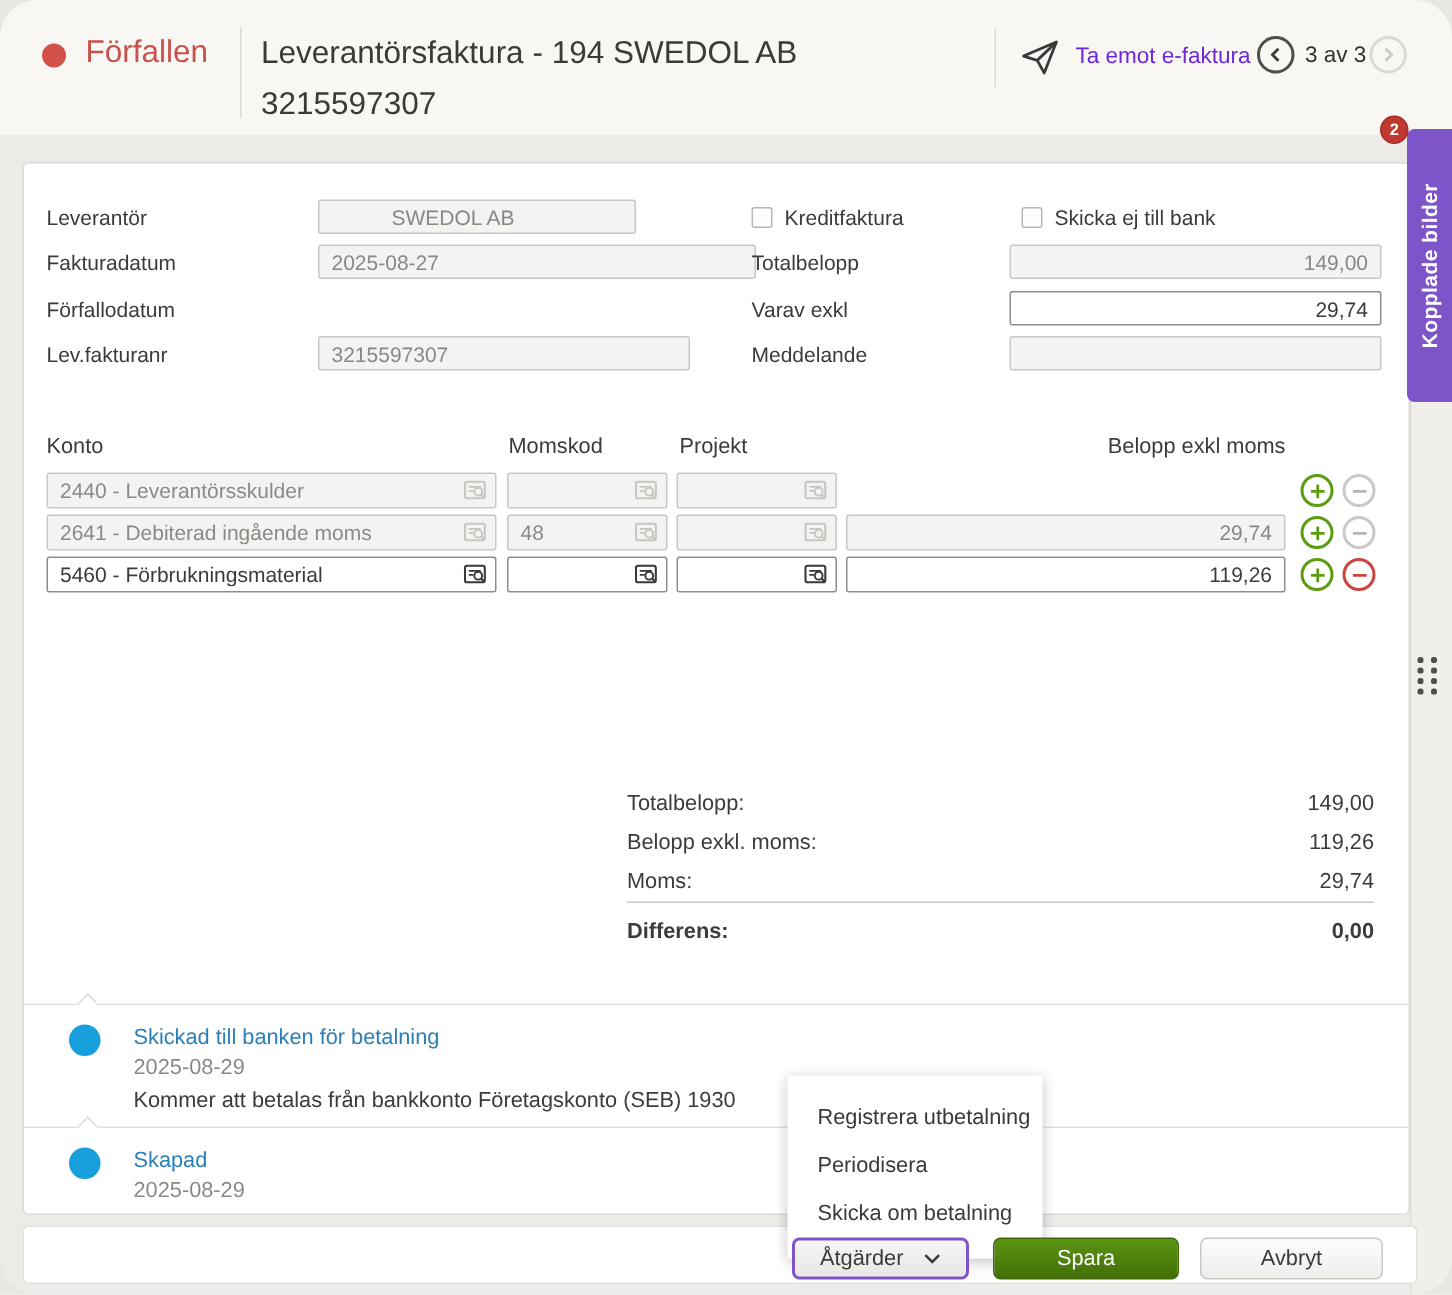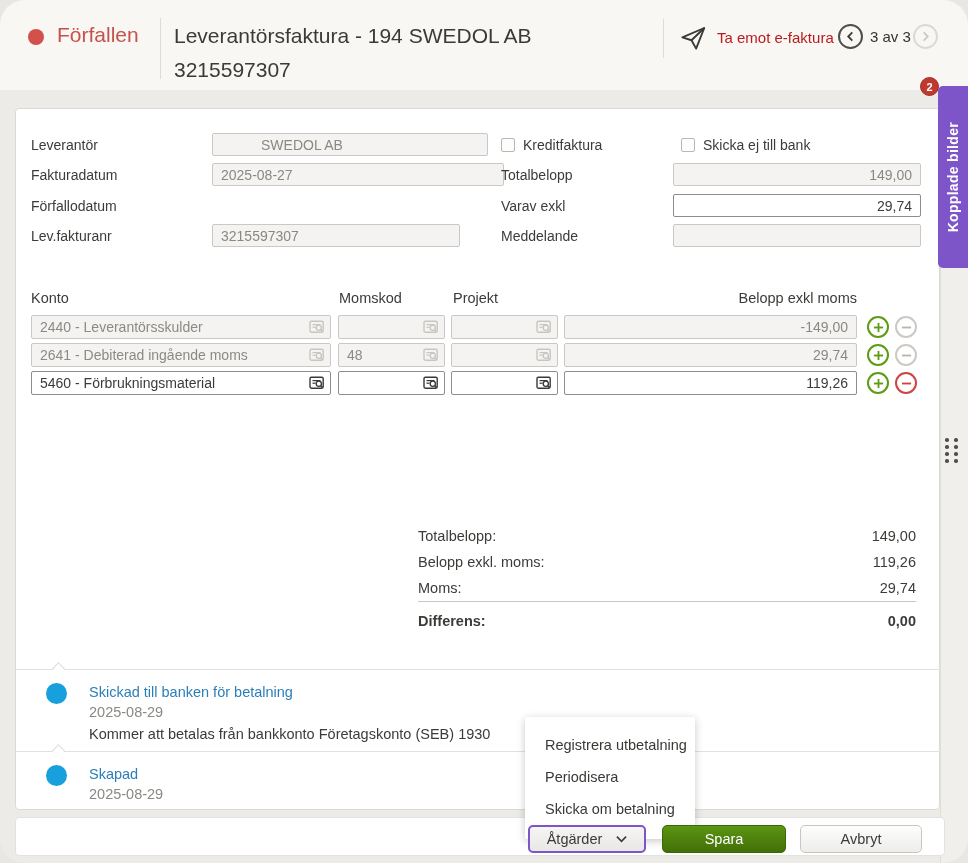--- a/index.html
+++ b/index.html
@@ -10,21 +10,21 @@
     color:#3c3b38; background:#edebe7;border-radius:25px;
   }
   
   .header { position:absolute; left:0; top:0; width:968px; height:90px; background:#f8f7f4; }
   .status-dot { position:absolute; left:28px; top:29px; width:16px; height:16px; border-radius:50%; background:#d2514b; }
   .status-label { position:absolute; left:57px; top:23px; font-size:21px; color:#c7524b; }
   .hdiv1 { position:absolute; left:160px; top:18px; width:1px; height:61px; background:#dedcd8; }
   .title { position:absolute; left:174px; top:19px; font-size:21px; line-height:34px; color:#3b3a37; }
   .hdiv2 { position:absolute; left:663px; top:19px; width:1px; height:39px; background:#dedcd8; }
   .plane { position:absolute; left:678px; top:23px; width:30px; height:30px; color:#3a3938; }
-  .efaktura { position:absolute; left:717px; top:29px; font-size:15px; color:#b91c1c; cursor:pointer; }
+  .efaktura { position:absolute; left:717px; top:29px; font-size:15px; color:#6d28d9; cursor:pointer; }
   .nav-circle { position:absolute; top:24px; width:25px; height:25px; border-radius:50%; display:flex; align-items:center; justify-content:center; background:transparent; }
   .nav-prev { left:838px; border:2px solid #504e4a; color:#3a3938; cursor:pointer; }
   .nav-next { left:913px; border:2px solid #dbd9d5; color:#cbc9c5; }
   .pager { position:absolute; left:870px; top:28px; font-size:15px; color:#34332f; }
   
   .right-strip { position:absolute; left:940px; top:90px; width:28px; height:773px; background:#f1efeb; border-left:1px solid #e0ded9; }
   .attach-tab { position:absolute; left:938px; top:86px; width:30px; height:182px; background:#7e55c8; border-radius:5px 0 0 5px; cursor:pointer; display:flex; align-items:center; justify-content:center; z-index:5; }
   .attach-tab span { writing-mode:vertical-rl; transform:rotate(180deg); color:#fff; font-size:14px; font-weight:700; letter-spacing:.3px; }
   .attach-badge { position:absolute; left:920px; top:77px; width:19px; height:19px; border-radius:50%; background:#c0392f; border:1px solid #a52c25; color:#fff; font-size:11px; font-weight:700; display:flex; align-items:center; justify-content:center; z-index:6; }
   .dots-handle { position:absolute; left:945px; top:438px; display:grid; grid-template-columns:repeat(2,4px); grid-auto-rows:4px; gap:3px 5px; cursor:grab; }
@@ -124,21 +124,21 @@
       <i></i>
       <i></i>
       <i></i>
       <i></i>
       <i></i>
   </div>
 
   <div class="card">
 
     <div class="lbl" style="left:15px; top:28px;">Leverantör</div>
-    <input class="inp disabled" style="left: 196px; top: 24px; width: 276px; padding-left: 48px;" readonly="" value="SWEDOL AB">
+    <input class="inp disabled" style="left: 196px; top: 24px; width: 212px; padding-left: 48px;" readonly="" value="SWEDOL AB">
 
     <div class="lbl" style="left:15px; top:58px;">Fakturadatum</div>
     <input class="inp disabled" style="left: 196px; top: 54px; width: 292px;" readonly="" value="2025-08-27">
 
     <div class="lbl" style="left:15px; top:89px;">Förfallodatum</div>
 
     <div class="lbl" style="left:15px; top:119px;">Lev.fakturanr</div>
     <input class="inp disabled" style="left: 196px; top: 115px; width: 248px;" readonly="" value="3215597307">
 
     <div class="cb" style="left:485px; top:29px;"></div>
@@ -183,21 +183,20 @@
     <div class="lookup disabled" style="left:435px; top:206px; width:107px;">
       <span></span>
       <svg viewBox="0 0 16 16" fill="none" stroke="currentColor">
           <rect x="1" y="2.2" width="13.2" height="11" rx="1.4" stroke-width="1.4"></rect>
           <line x1="3.5" y1="5.6" x2="11.5" y2="5.6" stroke-width="1.2"></line>
           <line x1="3.5" y1="8.2" x2="6.6" y2="8.2" stroke-width="1.2"></line>
           <circle cx="9.8" cy="8.8" r="2.6" fill="#f4f3f1" stroke-width="1.3"></circle>
           <line x1="11.7" y1="10.7" x2="13.6" y2="12.6" stroke-width="1.5"></line>
         </svg>
     </div>
-    <div class="amt disabled" style="left:548px; top:206px; width:293px;">-149,00</div>
     <div class="rowbtn add" style="left:851px; top:207px;">
       <svg width="11" height="11" viewBox="0 0 12 12">
           <line x1="6" y1="1" x2="6" y2="11" stroke="currentColor" stroke-width="2"></line>
           <line x1="1" y1="6" x2="11" y2="6" stroke="currentColor" stroke-width="2"></line>
         </svg>
     </div>
     <div class="rowbtn rem-off" style="left:879px; top:207px;">
       <svg width="11" height="11" viewBox="0 0 12 12">
           <line x1="1" y1="6" x2="11" y2="6" stroke="currentColor" stroke-width="2"></line>
         </svg>

